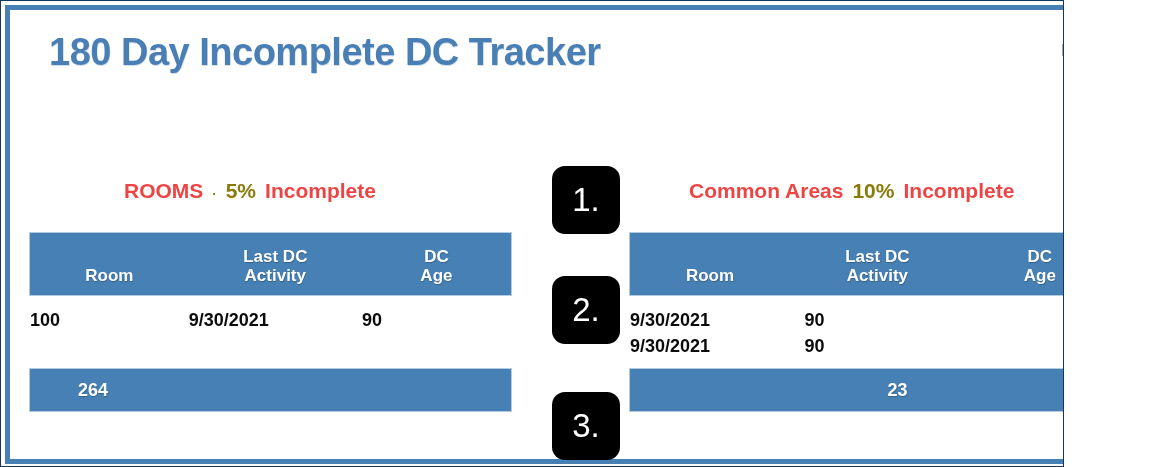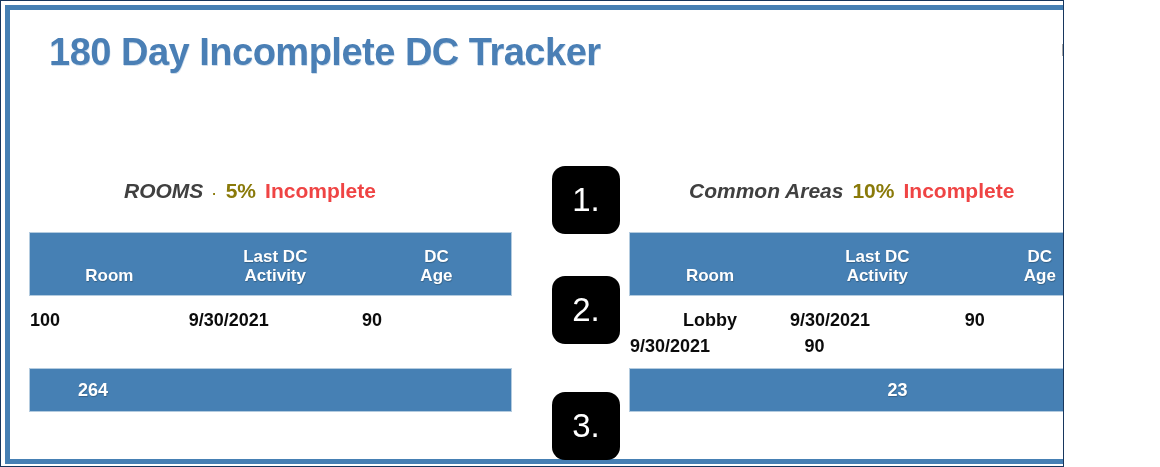--- a/index.html
+++ b/index.html
@@ -65,21 +65,21 @@
   
   .sec-title {
     position: absolute;
     font-size: 21px;
     font-weight: bold;
     white-space: nowrap;
     display: flex;
     align-items: baseline;
     gap: 9px;
   }
-  .sec-title .name   { color: #404040; font-style: italic; }
+  .sec-title .name   { color: #ef4444; }
   .sec-title .pct    { color: #8a7a0a; }
   .sec-title .status { color: #ef4444; }
   .sec-title .dot    { color: #8a7a0a; font-size: 13px; }
 
   #rooms-title  { left: 113px; top: 168px; }
   #common-title { left: 678px; top: 168px; }
 
   
   .panel { position: absolute; }
   #panel-left  { left: 19px;  top: 222px; width: 481px; }
@@ -222,21 +222,20 @@
           <span class="l1">Last DC</span>
           <span>Activity</span>
         </div>
         <div class="th col-age">
           <span class="l1">DC</span>
           <span>Age</span>
         </div>
       </div>
       <div class="tbody">
         <div class="trow">
-          <div class="td col-room">Lobby</div>
           <div class="td col-date">9/30/2021</div>
           <div class="td col-age">90</div>
         </div>
         <div class="trow">
           <div class="td col-date">9/30/2021</div>
           <div class="td col-age">90</div>
         </div>
       </div>
       <div class="tfoot">
         <span>23</span>

